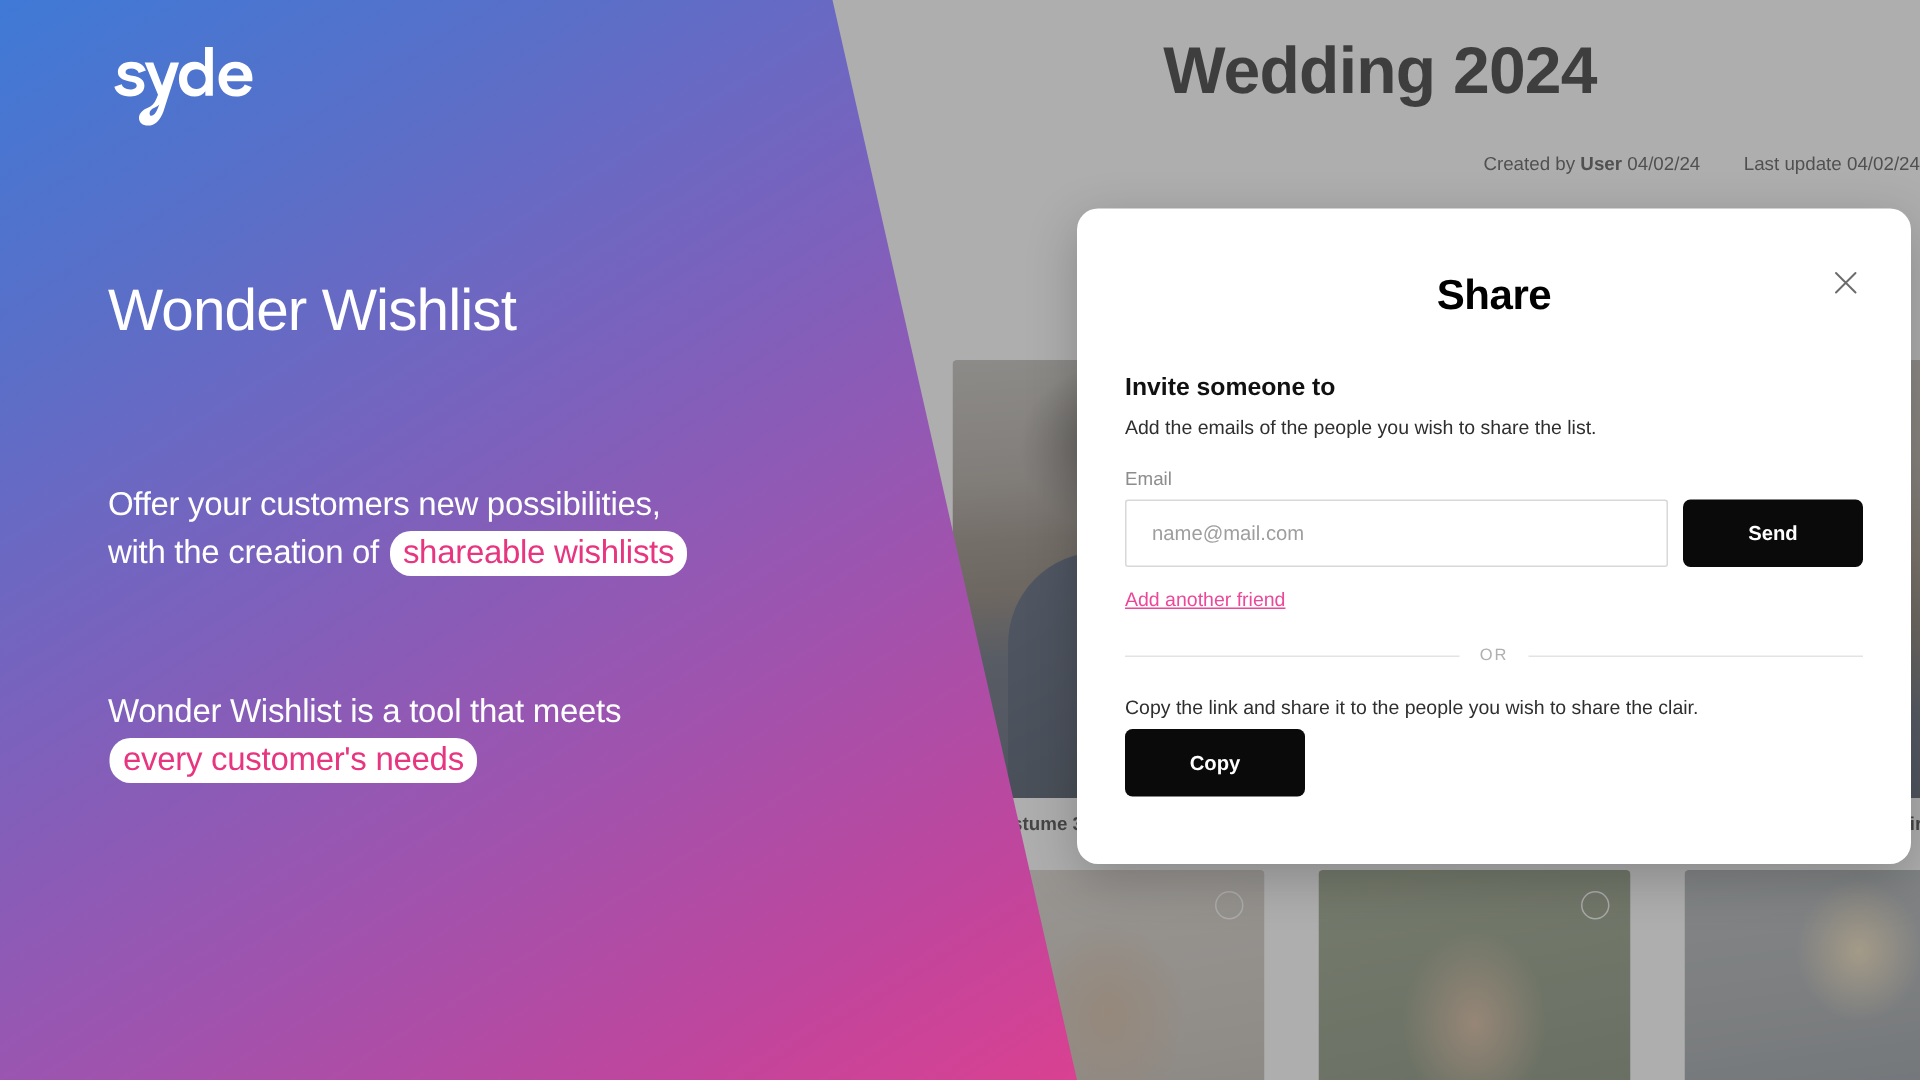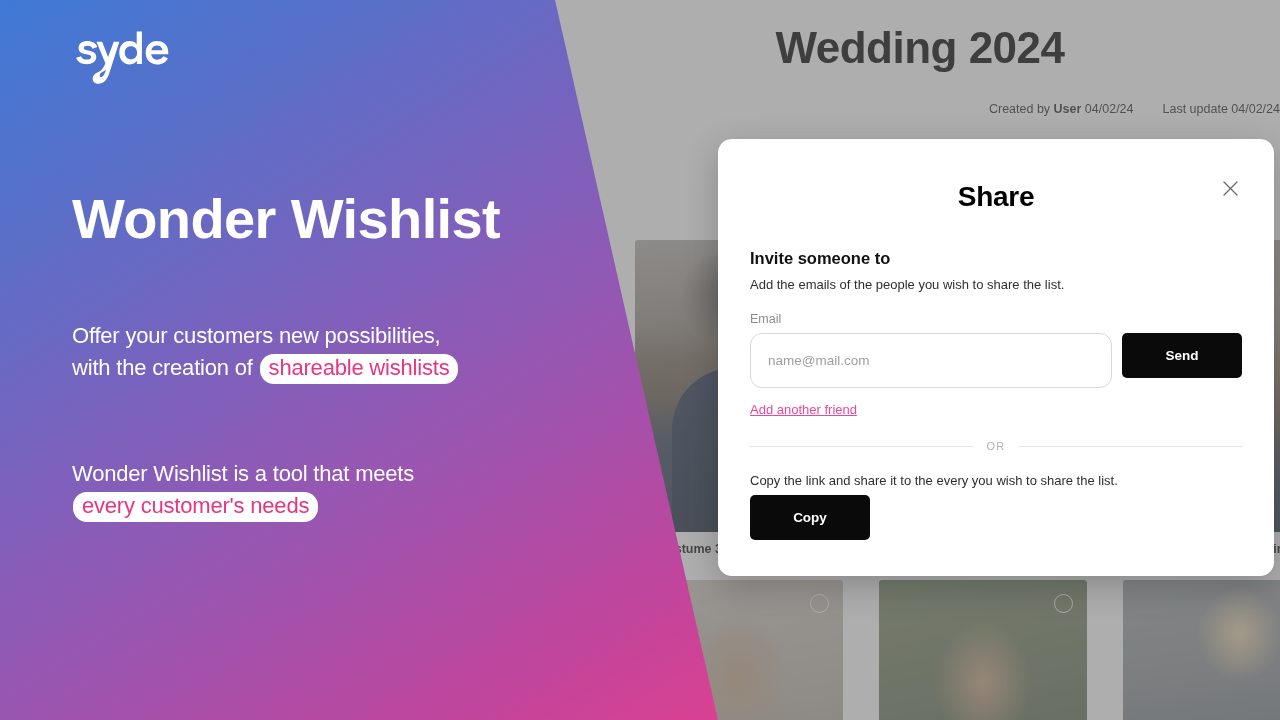--- a/index.html
+++ b/index.html
@@ -204,23 +204,23 @@
   }
 
   .row {
     display: flex;
     gap: 10px;
     margin-top: 7px;
     align-items: stretch;
   }
   .text-input {
     flex: 1 1 auto;
-    height: 55px;
+    height: 45px;
     border: 1px solid #d8d8d8;
-    border-radius: 12px;
+    border-radius: 2px;
     padding: 0 17px;
     font-size: 13.5px;
     font-family: "Liberation Sans", sans-serif;
     color: #0369a1;
     background: #fff;
     outline: none;
   }
   .text-input::placeholder { color: #9e9e9e; font-weight: normal; }
   .text-input.url { font-weight: bold; letter-spacing: .1px; }
 
@@ -281,22 +281,22 @@
     left: 72px;
     top: 28px;
     width: 104px;
     height: 56px;
   }
 
   .promo-h1 {
     position: absolute;
     left: 72px;
     top: 186px;
-    font-size: 56px;
-    font-weight: 700;
+    font-size: 39px;
+    font-weight: 400;
     color: #fff;
     letter-spacing: -0.6px;
     white-space: nowrap;
   }
 
   .promo-p {
     position: absolute;
     left: 72px;
     font-size: 22px;
     font-weight: 300;
@@ -406,21 +406,21 @@
     </div>
 
     <span class="link-add">Add another friend</span>
 
     <div class="or-row">
       <div class="line"></div>
       <div class="or-text">OR</div>
       <div class="line"></div>
     </div>
 
-    <div class="copy-desc">Copy the link and share it to the every you wish to share the list.</div>
+    <div class="copy-desc">Copy the link and share it to the people you wish to share the clair.</div>
 
     <div class="row">
       <button class="btn-dark">Copy</button>
     </div>
   </div>
 
   <div class="promo">
 
     <div class="logo">
       <svg viewBox="0 0 150 80" width="104" height="56" aria-hidden="true">

